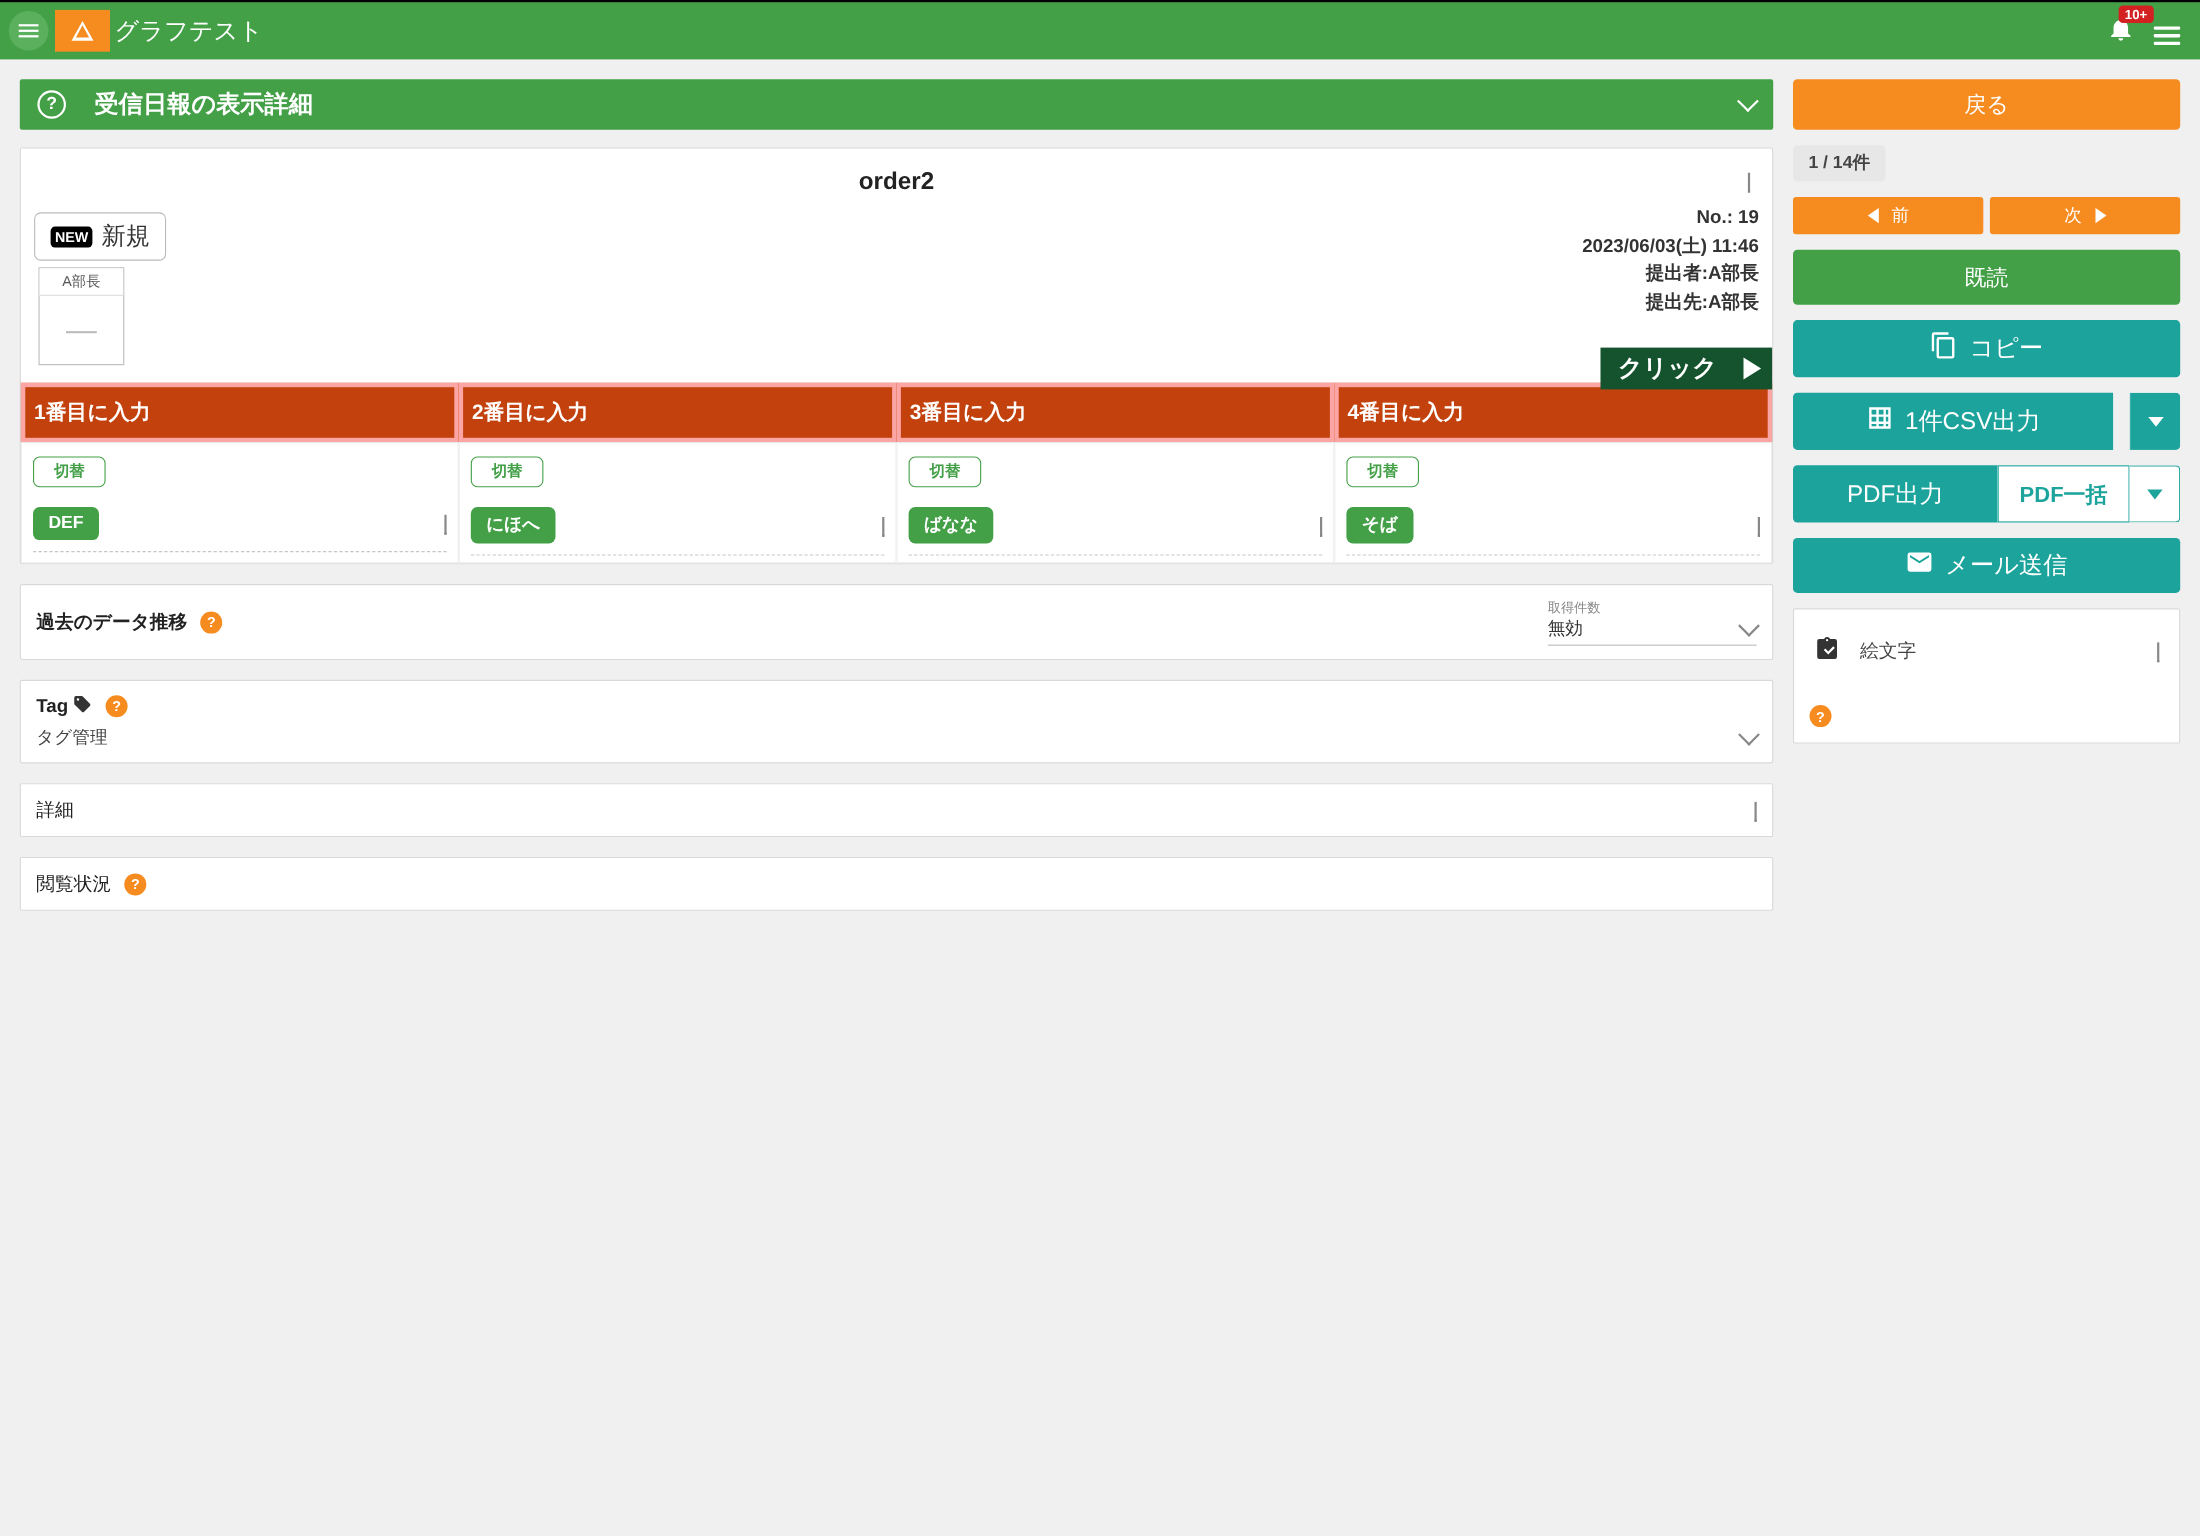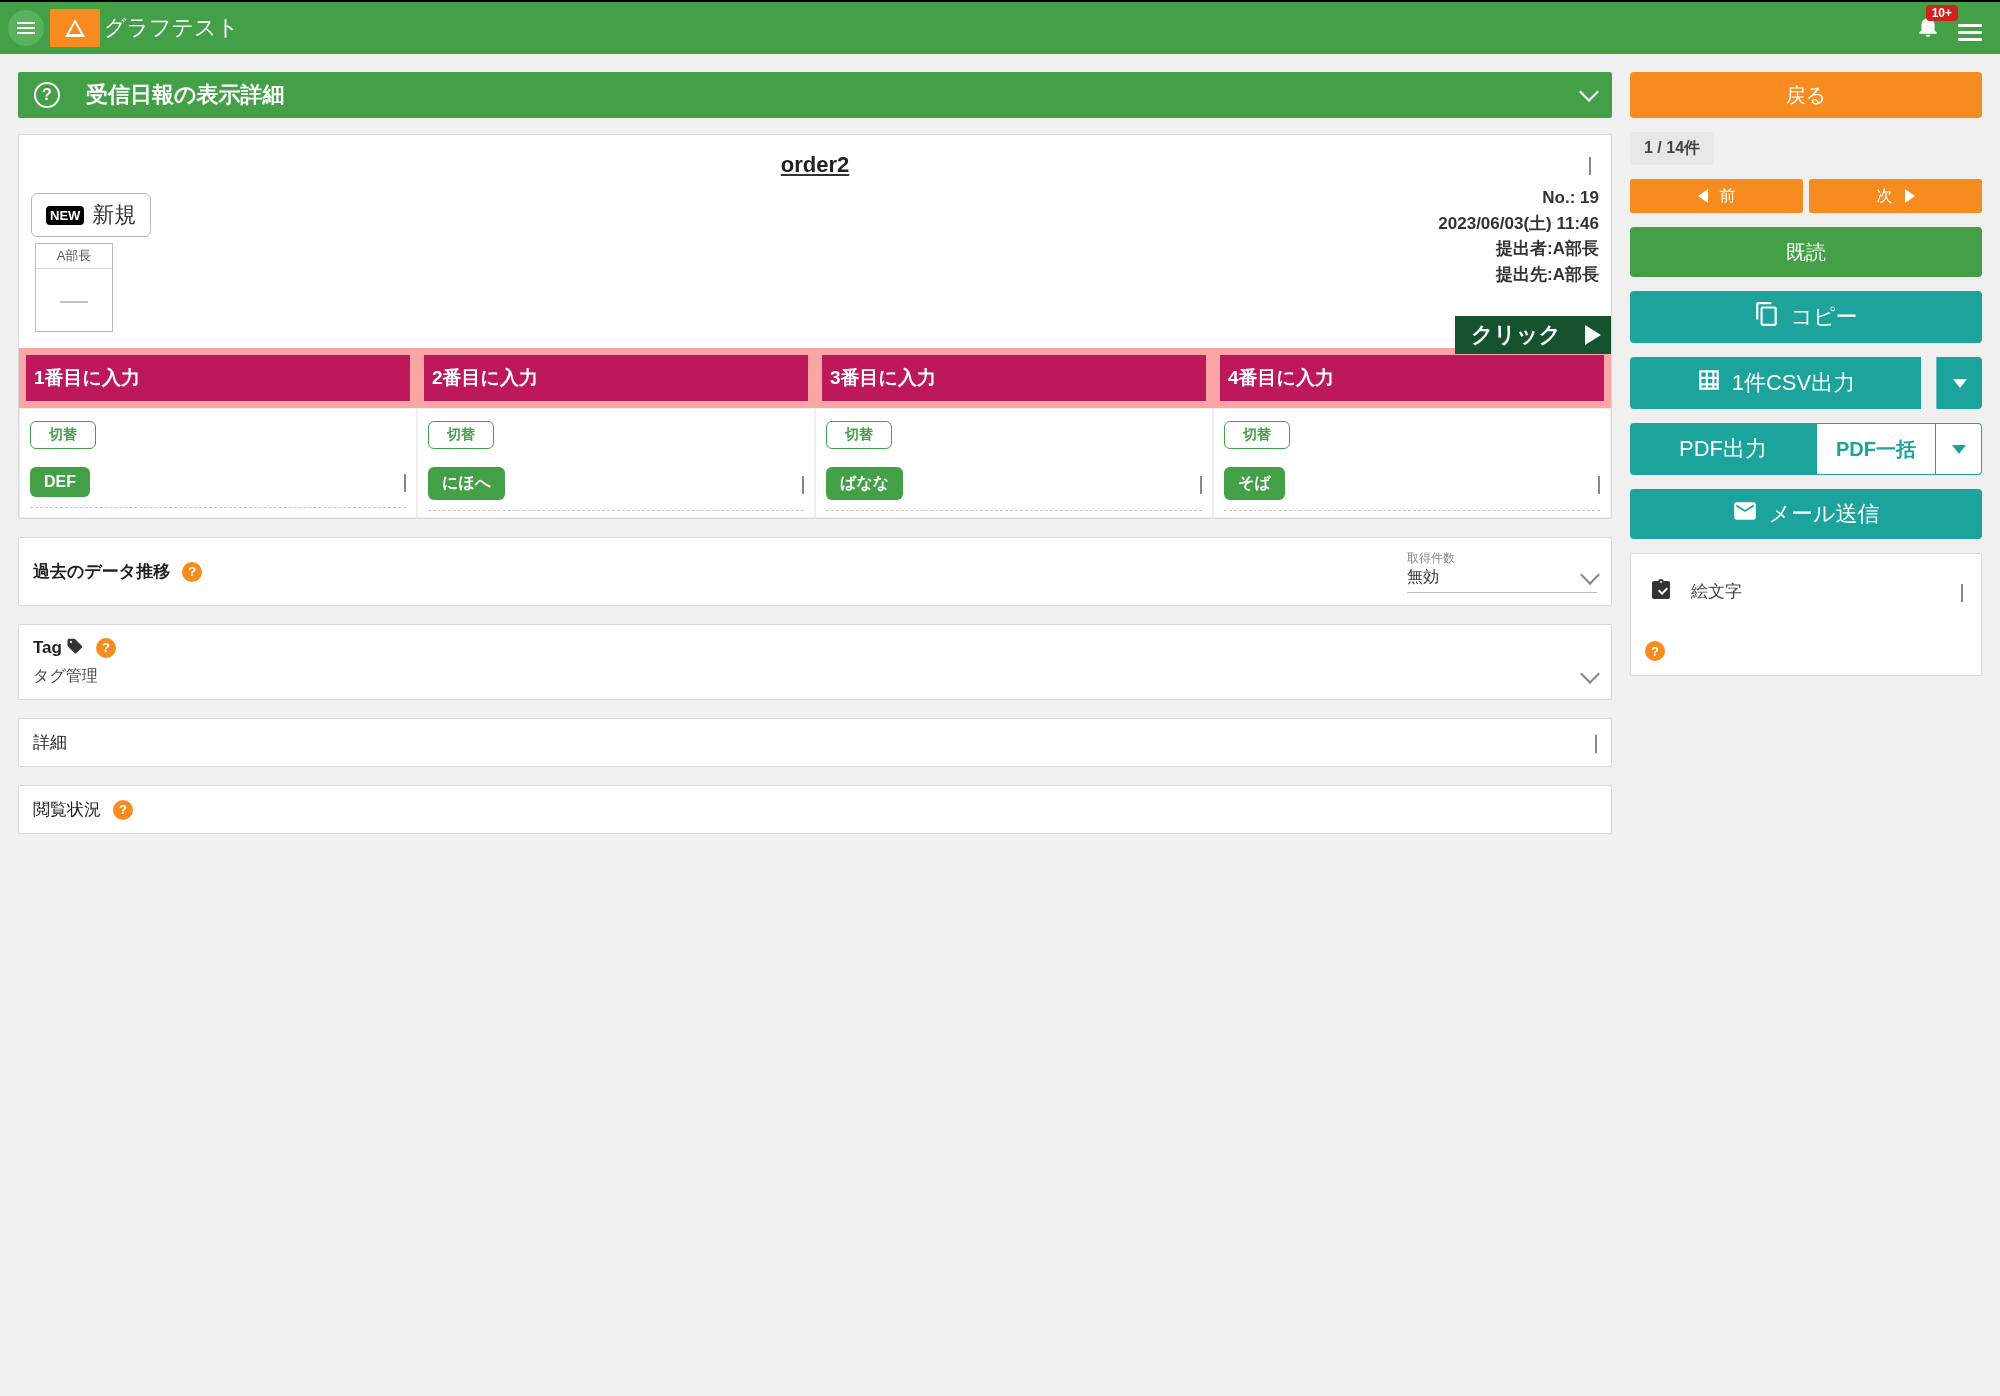--- a/index.html
+++ b/index.html
@@ -64,42 +64,42 @@
     margin-bottom: 16px;
   }
   .help-circle{width:26px;height:26px;border-radius:50%;border:2.5px solid #fff;display:flex;align-items:center;justify-content:center;font-weight:bold;color:#fff;font-size:16px;margin-right:26px;}
   .section-title{font-size:22px;font-weight:700;flex:1;}
   .chev{width:14px;height:14px;border-right:2px solid currentColor;border-bottom:2px solid currentColor;transform:rotate(45deg);margin-top:-6px;}
   .chev.up{transform:rotate(-135deg);margin-top:6px;}
 
   
   .card{background:#fff;border:1px solid #d9d9d9;border-radius:2px;margin-bottom:18px;}
   .card-inner{padding:10px 0 0;}
-  .order-header{display:flex;align-items:center;justify-content:center;position:relative;height:40px;text-decoration:underline;}
+  .order-header{display:flex;align-items:center;justify-content:center;position:relative;height:40px;}
   .order-title{font-size:22px;font-weight:800;color:#222;}
   .collapse-chev{position:absolute;right:20px;color:#888;}
 
   .meta-row{display:flex;align-items:flex-start;padding:0 12px;}
   .new-pill{display:flex;align-items:center;gap:8px;border:1px solid #bbb;border-radius:6px;padding:6px 14px;margin:8px 0 6px;}
   .new-badge{background:#000;color:#fff;font-size:13px;font-weight:700;border-radius:4px;padding:2px 4px;}
   .new-text{font-size:22px;color:#333;}
   .meta-right{margin-left:auto;text-align:right;font-size:17px;font-weight:700;color:#333;line-height:1.5;}
 
   .click-overlay{position:absolute;right:0;bottom:-6px;background:#14532d;color:#fff;font-size:22px;font-weight:700;padding:4px 10px 4px 16px;display:flex;align-items:center;gap:24px;}
   .click-overlay .play{width:0;height:0;border-top:10px solid transparent;border-bottom:10px solid transparent;border-left:16px solid #fff;}
 
   .dept-box{margin:0 0 8px 4px;width:78px;border:1px solid #bbb;}
   .dept-header{background:#fff;color:#555;font-size:13px;text-align:center;padding:3px 0;border-bottom:1px solid #ddd;}
   .dept-body{height:62px;display:flex;align-items:center;justify-content:center;color:#bbb;font-size:28px;}
 
   .meta-wrap{position:relative;padding:0 0 8px;}
 
   
   .input-grid{display:grid;grid-template-columns:repeat(4,1fr);}
-  .col-head{background:#be185d;color:#fff;font-size:19px;font-weight:700;padding:10px 8px;border:7px solid #fca5a5;}
+  .col-head{background:#c2410c;color:#fff;font-size:19px;font-weight:700;padding:10px 8px;border:4px solid #fca5a5;}
   .col-body{border:1px solid #eee;padding:12px 10px 6px;}
   .switch-btn{border:1px solid #43a047;color:#43a047;background:#fff;border-radius:6px;font-size:14px;padding:4px 18px;font-weight:600;}
   .value-row{display:flex;align-items:center;margin-top:18px;gap:8px;}
   .value-tag{background:#43a047;color:#fff;border-radius:6px;padding:6px 14px;font-size:16px;font-weight:600;}
   .value-drop{margin-left:auto;color:#888;}
   .dotted{border-bottom:1.5px dashed #c7c7c7;margin-top:10px;}
 
   
   .panel{background:#fff;border:1px solid #d9d9d9;border-radius:2px;margin-bottom:18px;padding:12px 14px;}
   .panel-row{display:flex;align-items:center;}

